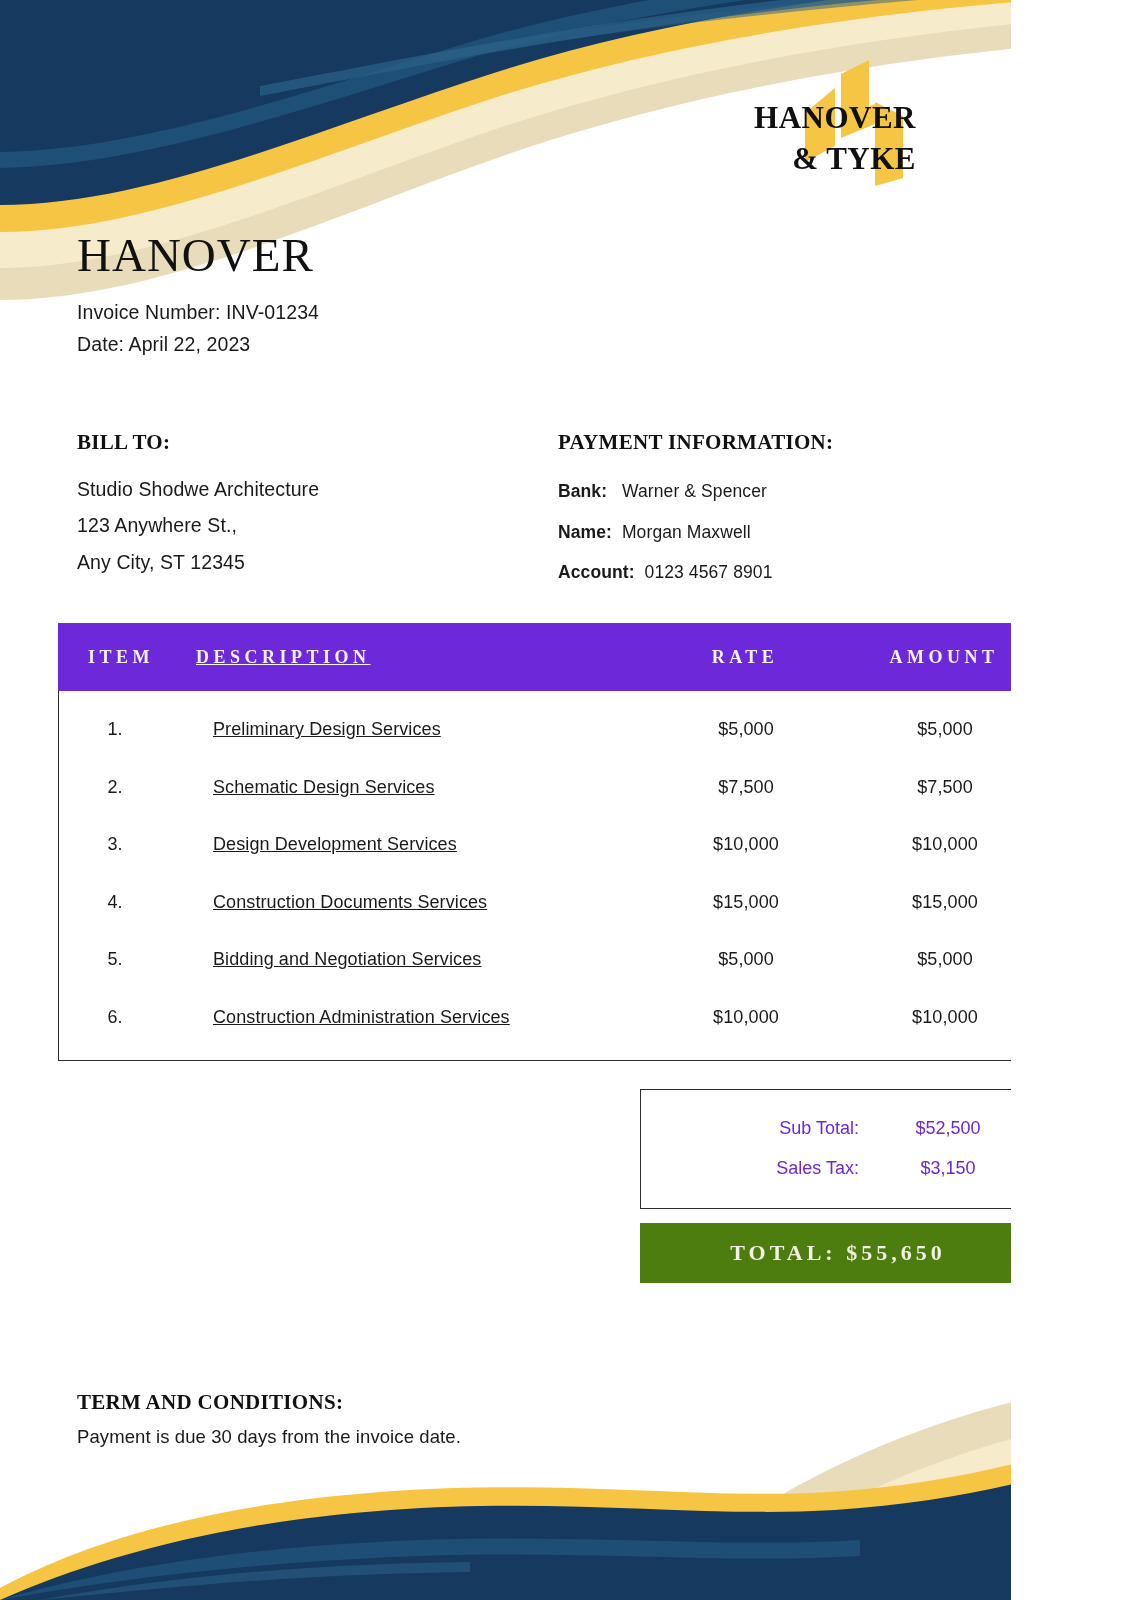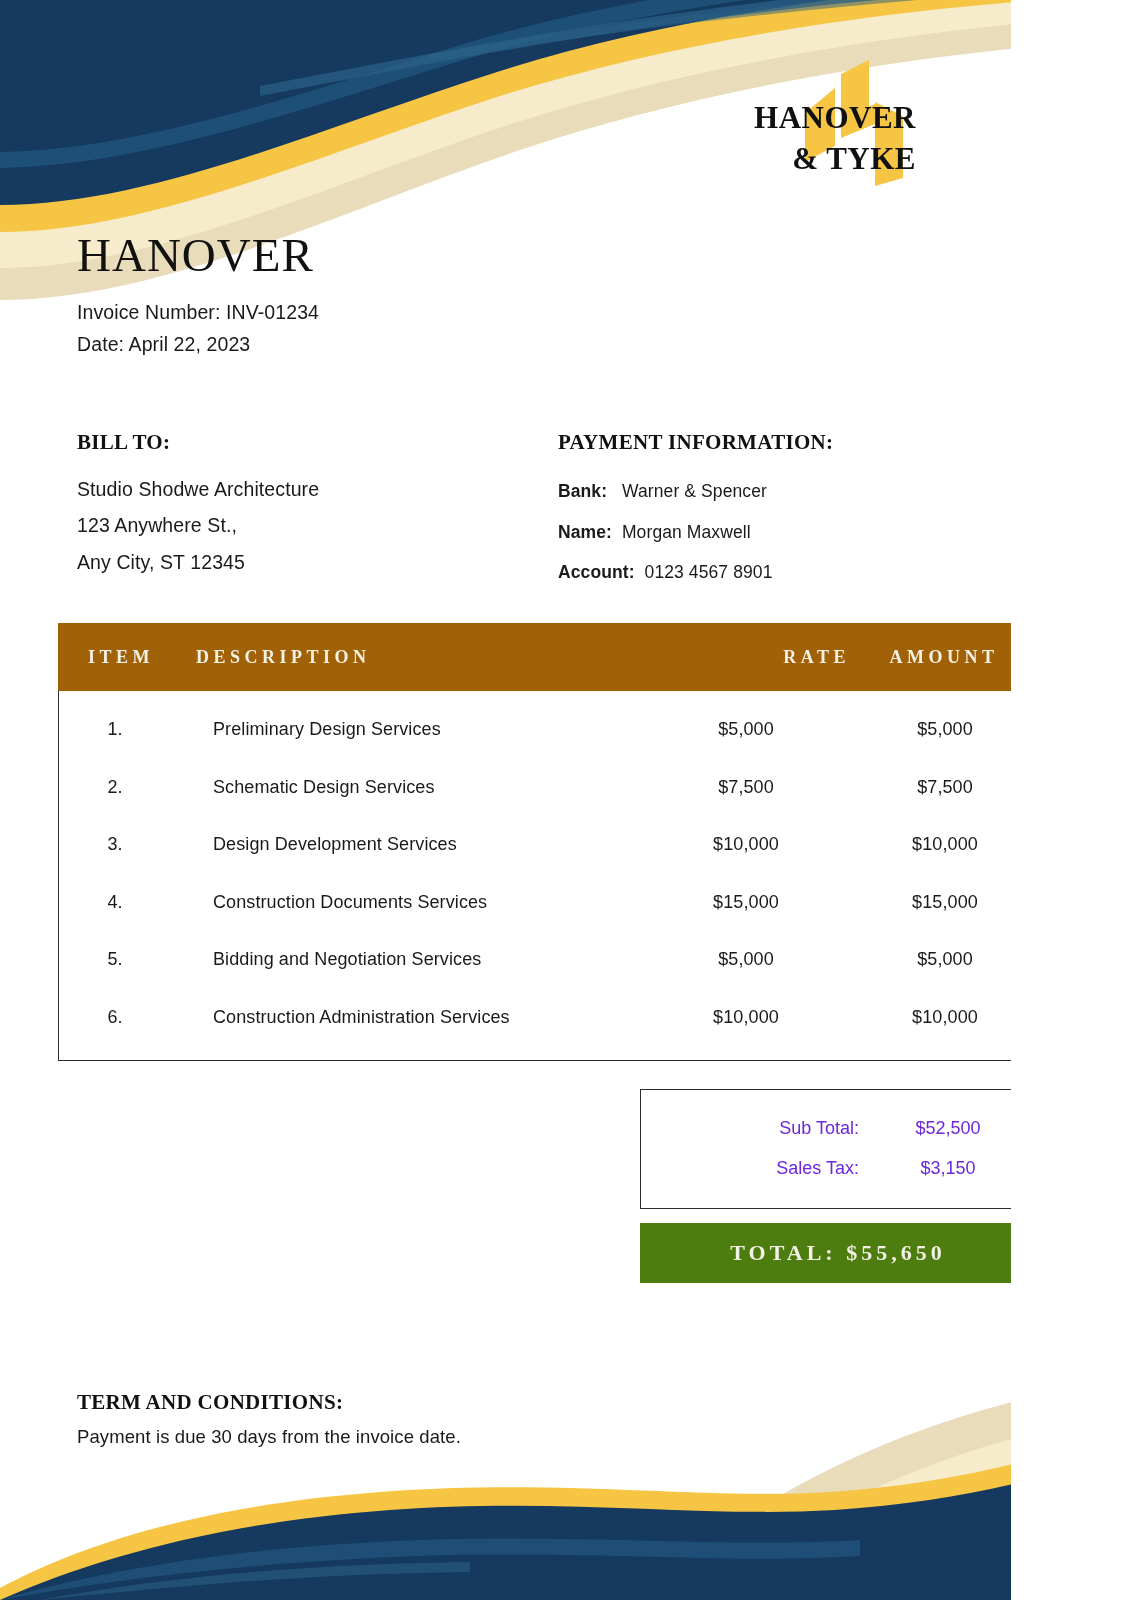--- a/index.html
+++ b/index.html
@@ -109,21 +109,21 @@
   }
 
   
   .table-wrap {
     position: absolute;
     left: 58px;
     top: 623px;
     width: 980px;
   }
   .table-head {
-    background: #a16207;
+    background: #6d28d9;
     height: 68px;
     display: flex;
     align-items: center;
     color: #f3f0e6;
     font-family: "Liberation Serif", serif;
     font-weight: bold;
     font-size: 18px;
     letter-spacing: 4.5px;
     box-sizing: border-box;
   }
@@ -138,27 +138,27 @@
   }
   .t-row {
     display: flex;
     align-items: center;
     height: 57.5px;
     font-size: 18px;
     color: #1a1a1a;
     letter-spacing: 0.1px;
   }
   .c-item   { width: 112px; text-align: center; flex: none; }
-  .c-desc   { width: 470px; flex: none; padding-left: 42px; box-sizing: border-box; }
+  .c-desc   { width: 470px; flex: none; padding-left: 42px; box-sizing: border-box; text-decoration: underline; }
   .c-rate   { width: 210px; text-align: center; flex: none; }
   .c-amount { width: 188px; text-align: center; flex: none; }
 
   .table-head .c-item   { padding-left: 30px; width: 112px; text-align: left; box-sizing:border-box;}
   .table-head .c-desc   { padding-left: 26px; width: 470px; text-align: left; }
-  .table-head .c-rate   { width: 210px; text-align: right; }
+  .table-head .c-rate   { width: 210px; text-align: center; }
   .table-head .c-amount { width: 188px; text-align: center; }
 
   
   .totals-box {
     position: absolute;
     left: 640px;
     top: 1089px;
     width: 396px;
     box-sizing: border-box;
     border: 1.5px solid #2c2c2c;

